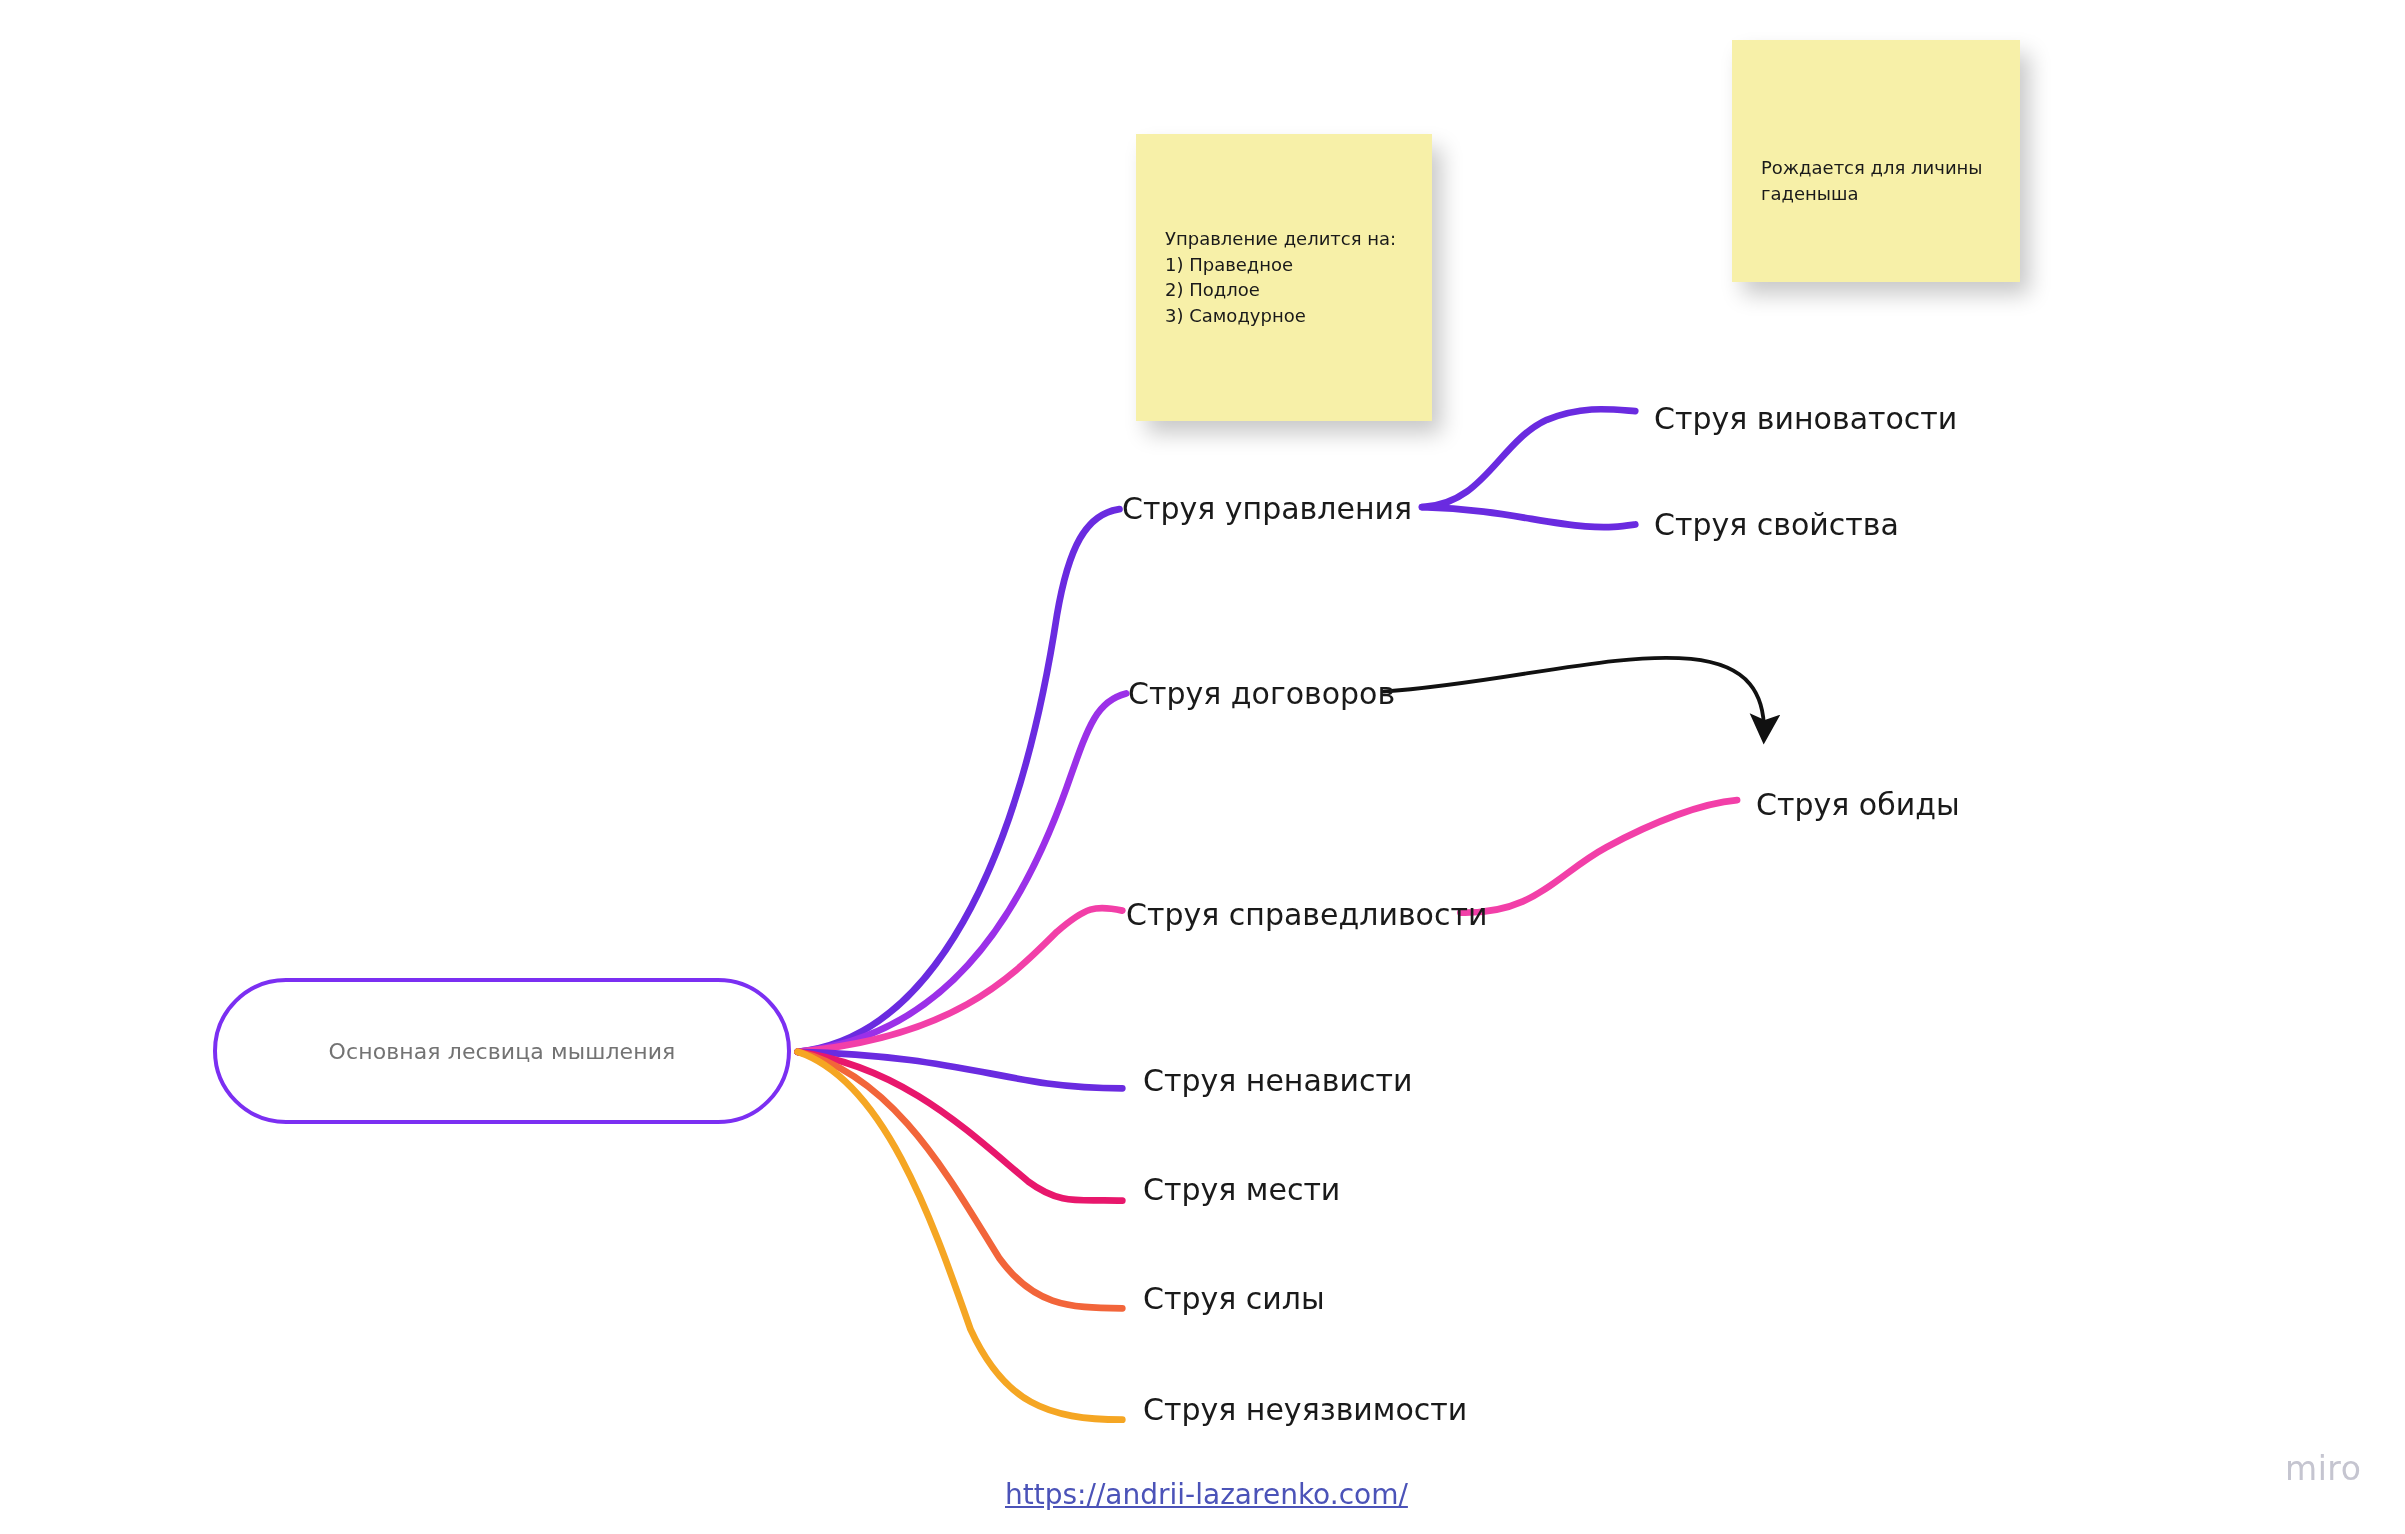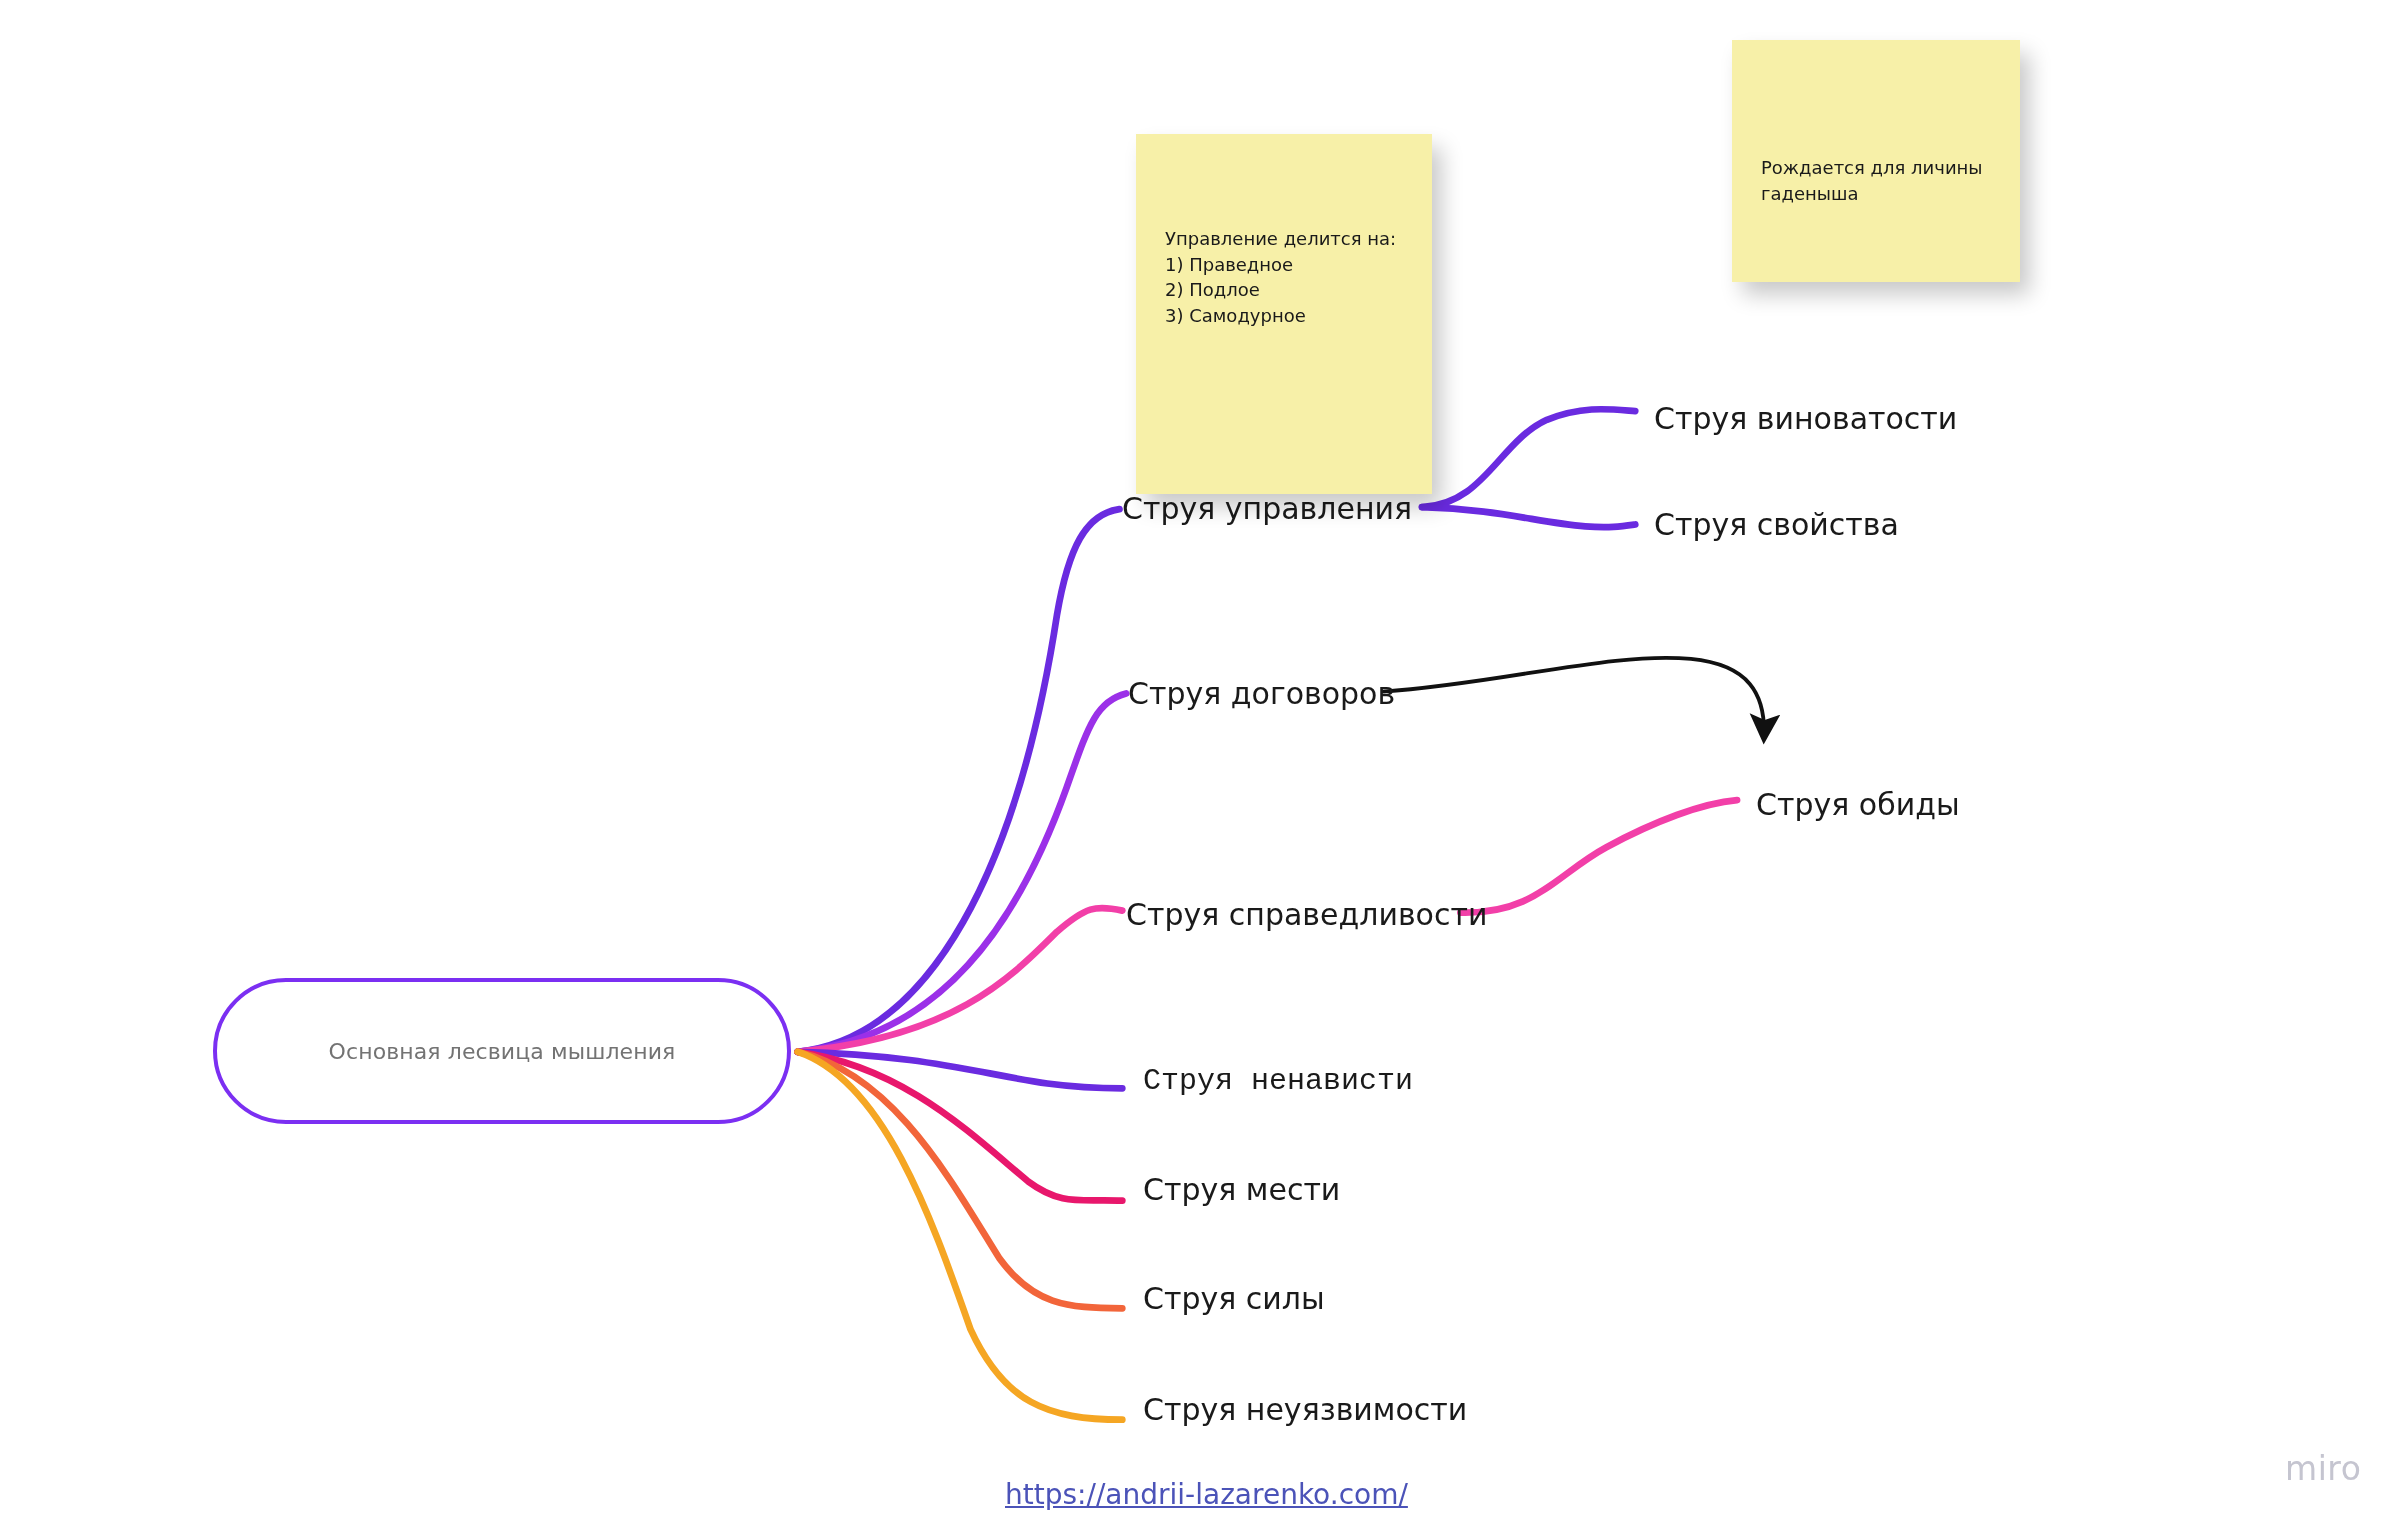--- a/index.html
+++ b/index.html
@@ -67,21 +67,21 @@
   }
   .sticky .sticky-text {
     position: absolute;
     left: 29px;
     right: 21px;
     font-size: 18px;
     line-height: 1.42;
     color: #1a1a1a;
     white-space: pre-line;
   }
-  #sticky-management { left: 1136px; top: 134px; width: 296px; height: 360px; }
+  #sticky-management { left: 1136px; top: 134px; width: 296px; height: 287px; }
   #sticky-management .sticky-text { top: 92px; }
   #sticky-persona   { left: 1732px; top: 40px;  width: 288px; height: 242px; }
   #sticky-persona .sticky-text { top: 115px; }
 
   
   #source-link {
     position: absolute;
     left: 1005px;
     top: 1478px;
     font-size: 28px;
@@ -143,21 +143,21 @@
   </div>
 
   <div class="node-label" style="left:1128px; top:694px;">
     <span>Струя договоров</span>
   </div>
 
   <div class="node-label" style="left:1126px; top:915px;">
     <span>Струя справедливости</span>
   </div>
 
-  <div class="node-label" style="left:1143px; top:1081px;font-family:Liberation Mono, monospace;">
+  <div class="node-label" style="left:1143px; top:1081px;">
     <span>Струя ненависти</span>
   </div>
 
   <div class="node-label" style="left:1143px; top:1190px;text-align:center;">
     <span>Струя мести</span>
   </div>
 
   <div class="node-label" style="left:1143px; top:1299px;">
     <span>Струя силы</span>
   </div>

